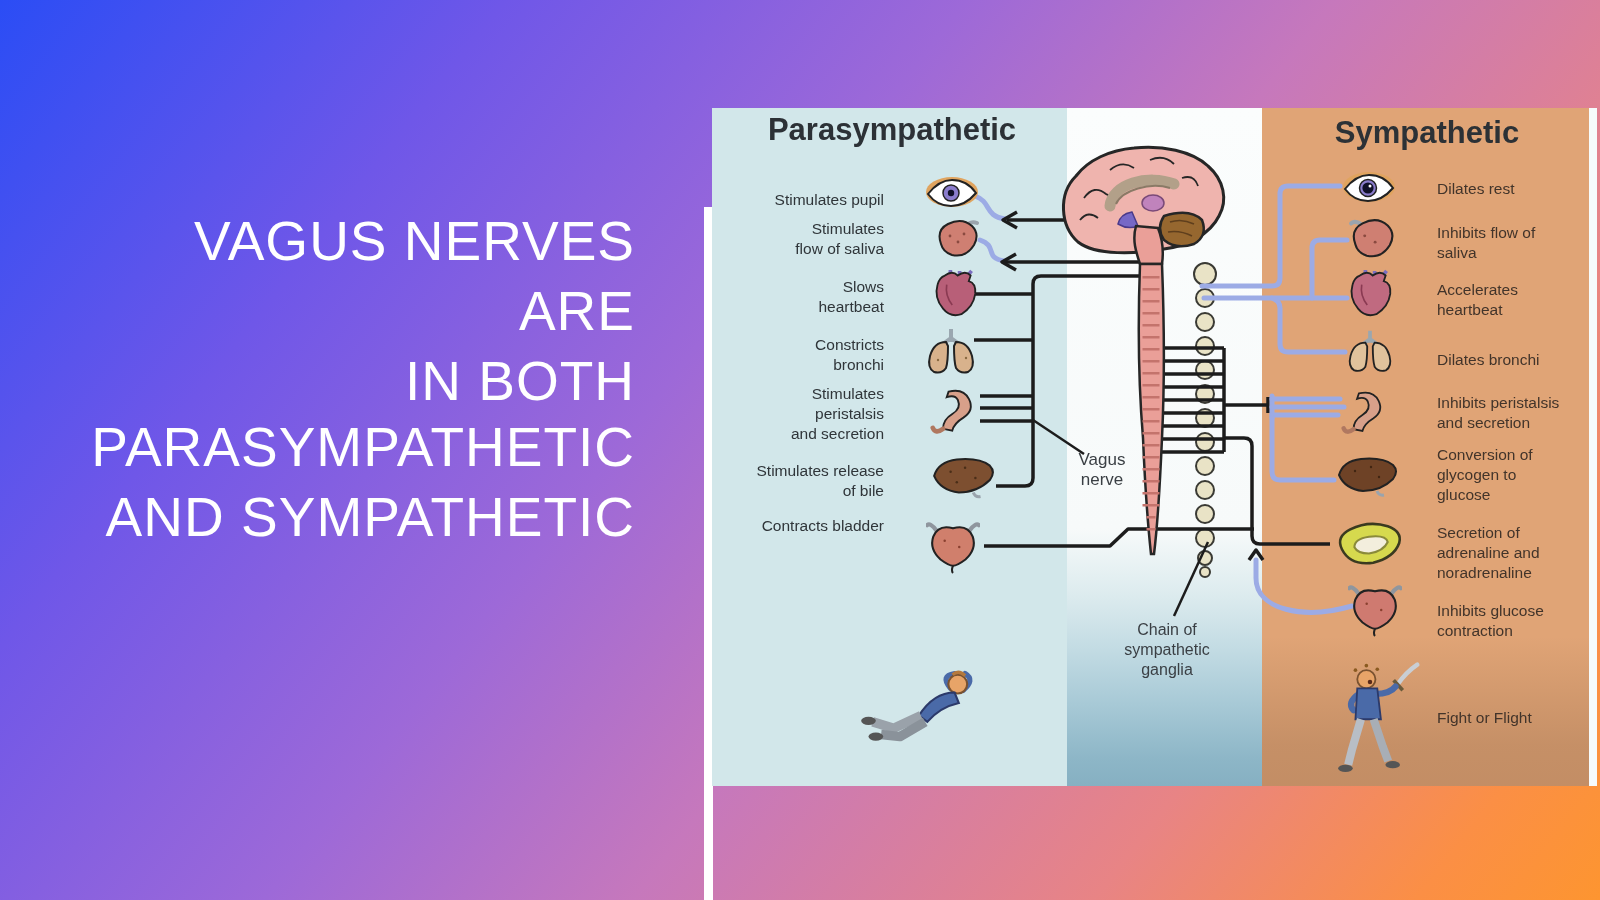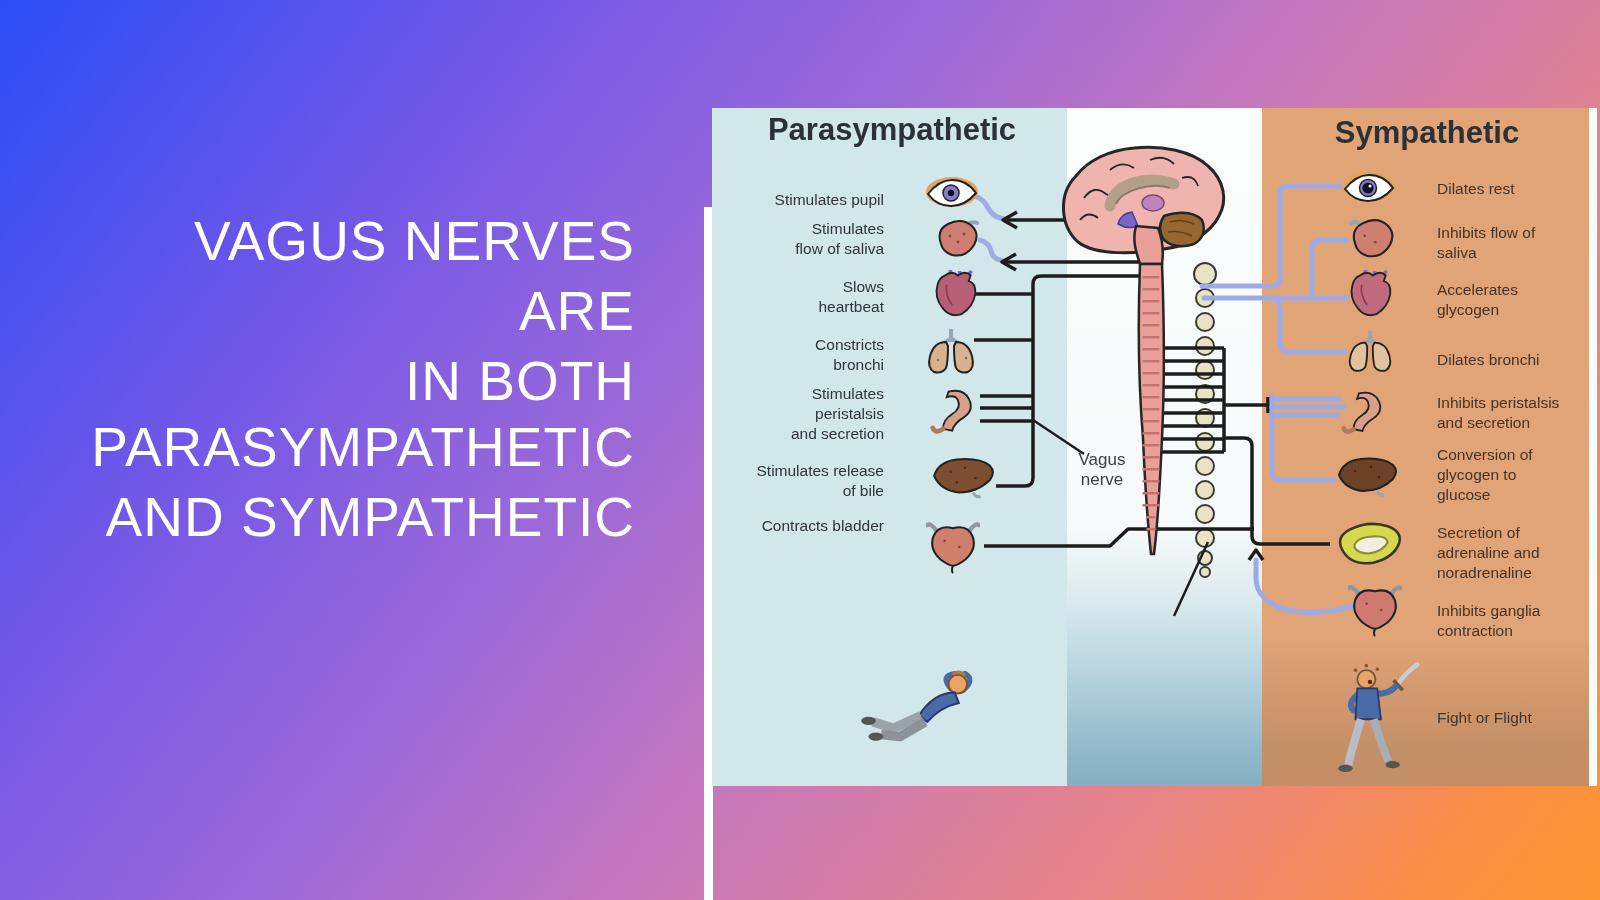--- a/index.html
+++ b/index.html
@@ -157,36 +157,39 @@
 peristalsis
 and secretion</div>
     <div class="lbl lbl-l" style="top:353px">Stimulates release
 of bile</div>
     <div class="lbl lbl-l" style="top:408px">Contracts bladder</div>
 
     <div class="lbl lbl-r" style="top:71px">Dilates rest</div>
     <div class="lbl lbl-r" style="top:115px">Inhibits flow of
 saliva</div>
     <div class="lbl lbl-r" style="top:172px">Accelerates
-glycogen</div>
+heartbeat</div>
     <div class="lbl lbl-r" style="top:242px">Dilates bronchi</div>
     <div class="lbl lbl-r" style="top:285px">Inhibits peristalsis
 and secretion</div>
     <div class="lbl lbl-r" style="top:337px">Conversion of
 glycogen to
 glucose</div>
     <div class="lbl lbl-r" style="top:415px">Secretion of
 adrenaline and
 noradrenaline</div>
-    <div class="lbl lbl-r" style="top:493px">Inhibits ganglia
+    <div class="lbl lbl-r" style="top:493px">Inhibits glucose
 contraction</div>
     <div class="lbl lbl-r" style="top:600px">Fight or Flight</div>
 
     <div class="lbl lbl-c" style="left:346px;top:342px;width:88px;font-size:17px">Vagus
 nerve</div>
+    <div class="lbl lbl-c" style="left:392px;top:512px;width:126px">Chain of
+sympathetic
+ganglia</div>
 
     <svg class="icon" style="left:213px;top:67px" width="54" height="36" viewBox="0 0 54 36">
       <ellipse cx="27" cy="17" rx="26" ry="15" fill="#e0a45f"></ellipse>
       <path d="M3,19 Q14,5 27,5 Q42,5 51,18 Q40,31 26,31 Q12,31 3,19 Z" fill="#fff" stroke="#222" stroke-width="2"></path>
       <circle cx="26" cy="18" r="8" fill="#8a7ccc" stroke="#222" stroke-width="1.5"></circle>
         <circle cx="26" cy="18" r="3.2" fill="#101028"></circle>
     </svg>
     <svg class="icon" style="left:222px;top:110px" width="46" height="42" viewBox="0 0 46 42">
       <path d="M30,10 Q36,2 43,5" stroke="#9aa4ad" stroke-width="4" fill="none" stroke-linecap="round"></path>
       <path d="M7,26 Q2,12 14,6 Q28,-1 38,8 Q46,16 40,27 Q32,40 18,37 Q9,34 7,26 Z" fill="#cf7f72" stroke="#222" stroke-width="2"></path>

